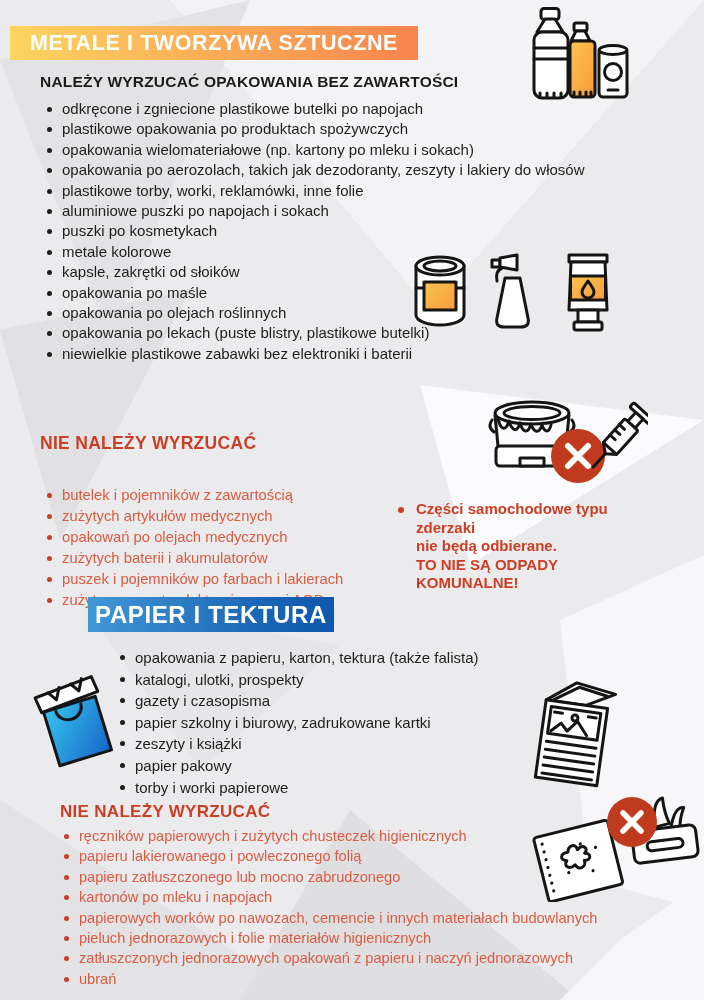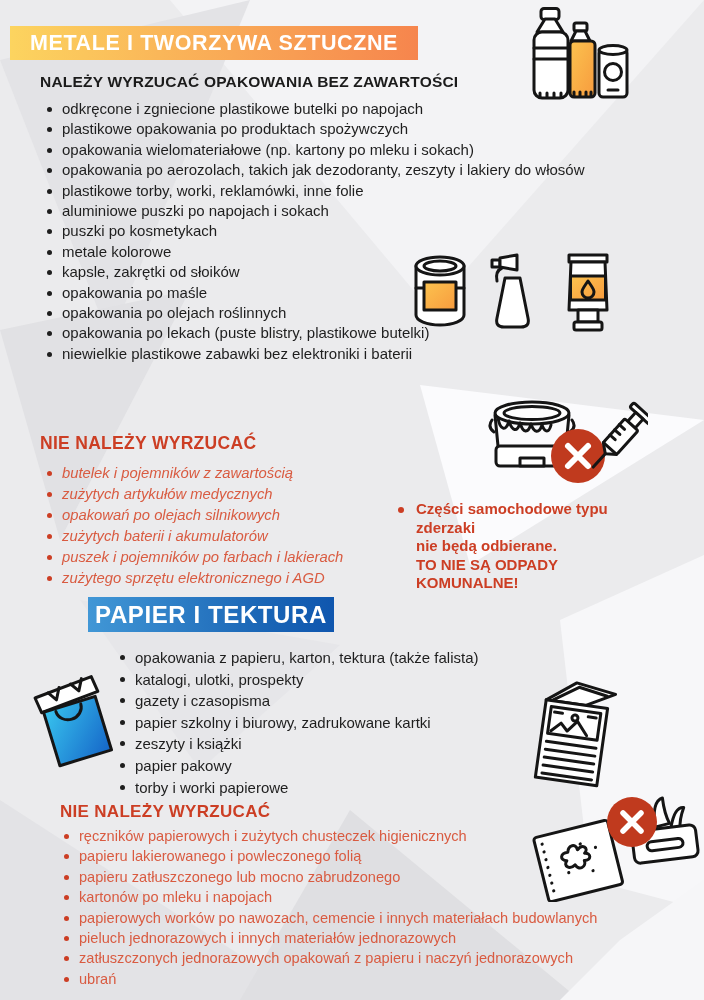--- a/index.html
+++ b/index.html
@@ -24,21 +24,21 @@
   .black-list{left:45px;top:99px;width:585px;}
   .black-list li{font-size:15px;line-height:20.4px;color:#1e1e1e;}
   .black-list li::before{background:#1e1e1e;top:8px;}
 
   .red-title{font-weight:bold;color:#cc3e24;letter-spacing:0.3px;}
   .red-title-1{left:40px;top:433px;font-size:17.5px;}
   .red-title-2{left:60px;top:802px;font-size:17px;}
 
   .red-list{color:#d95b41;}
   .red-list li::before{background:#cc3e24;top:8px;}
-  .red-list-1{left:45px;top:463px;width:380px;font-style:italic;}
+  .red-list-1{left:45px;top:485px;width:380px;}
   .red-list-1 li{font-size:14.8px;line-height:21px;}
   .red-list-2{left:62px;top:826px;width:625px;}
   .red-list-2 li{font-size:14.6px;line-height:20.4px;}
 
   .paper-list{left:118px;top:647px;width:470px;}
   .paper-list li{font-size:15px;line-height:21.6px;color:#1e1e1e;}
   .paper-list li::before{background:#1e1e1e;top:8px;}
 
   .note{left:396px;top:500px;width:266px;padding-left:20px;box-sizing:border-box;}
   .note-dot{position:absolute;left:2px;top:7px;width:6px;height:6px;border-radius:50%;background:#cc3e24;}
@@ -147,21 +147,21 @@
       <path d="M26,29 c-4,6 -6,8 -6,11 a6,6 0 0 0 12,0 c0,-3 -2,-5 -6,-11 z"></path>
       <rect x="16" y="58" width="20" height="12" fill="#fff"></rect>
       <rect x="12" y="70" width="28" height="8" rx="2" fill="#fff"></rect>
     </g>
   </svg>
 
   <div class="abs red-title red-title-1">NIE NALEŻY WYRZUCAĆ</div>
   <ul class="abs plist red-list red-list-1">
       <li>butelek i pojemników z zawartością</li>
       <li>zużytych artykułów medycznych</li>
-      <li>opakowań po olejach silnikowych</li>
+      <li>opakowań po olejach medycznych</li>
       <li>zużytych baterii i akumulatorów</li>
       <li>puszek i pojemników po farbach i lakierach</li>
       <li>zużytego sprzętu elektronicznego i AGD</li>
     </ul>
 
   <svg class="abs icn" style="left:486px;top:396px" width="162" height="102" viewBox="0 0 162 102" xmlns="http://www.w3.org/2000/svg">
     <g stroke="#151515" stroke-width="3" fill="none" stroke-linejoin="round" stroke-linecap="round">
       <path d="M6,24 q-5,7 2,12 M86,24 q5,7 -2,12"></path>
       <ellipse cx="46" cy="17" rx="37" ry="11" fill="#fff"></ellipse>
       <ellipse cx="46" cy="17" rx="28" ry="6.5"></ellipse>
@@ -231,21 +231,21 @@
     </g>
   </svg>
 
   <div class="abs red-title red-title-2">NIE NALEŻY WYRZUCAĆ</div>
   <ul class="abs plist red-list red-list-2">
       <li>ręczników papierowych i zużytych chusteczek higienicznych</li>
       <li>papieru lakierowanego i powleczonego folią</li>
       <li>papieru zatłuszczonego lub mocno zabrudzonego</li>
       <li>kartonów po mleku i napojach</li>
       <li>papierowych worków po nawozach, cemencie i innych materiałach budowlanych</li>
-      <li>pieluch jednorazowych i innych materiałów jednorazowych</li>
+      <li>pieluch jednorazowych i folie materiałów higienicznych</li>
       <li>zatłuszczonych jednorazowych opakowań z papieru i naczyń jednorazowych</li>
       <li>ubrań</li>
     </ul>
 
   <svg class="abs icn" style="left:526px;top:788px" width="178" height="114" viewBox="0 0 178 114" xmlns="http://www.w3.org/2000/svg">
     <g transform="rotate(-14 52 72)" stroke="#151515" stroke-width="3" fill="none" stroke-linejoin="round" stroke-linecap="round">
       <rect x="14" y="40" width="76" height="66" rx="3" fill="#fff"></rect>
       <g fill="#151515" stroke="none">
         <circle cx="21" cy="48" r="1.6"></circle>
           <circle cx="21" cy="56" r="1.6"></circle>

